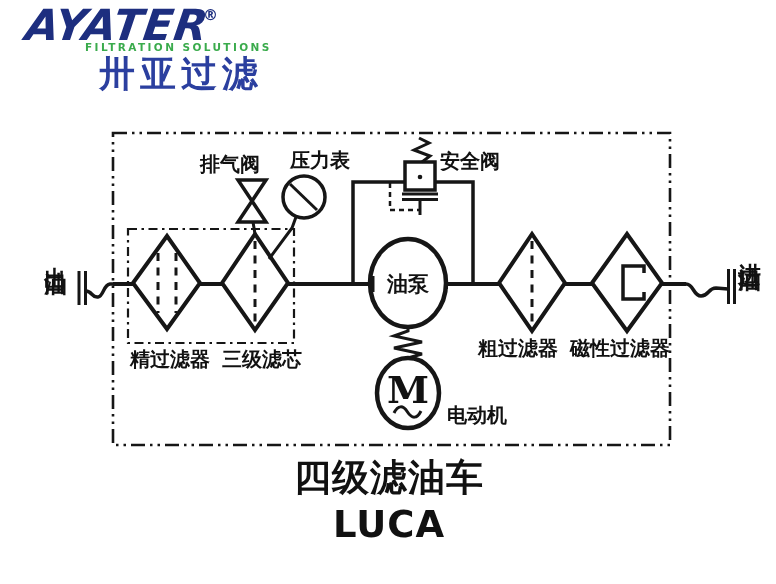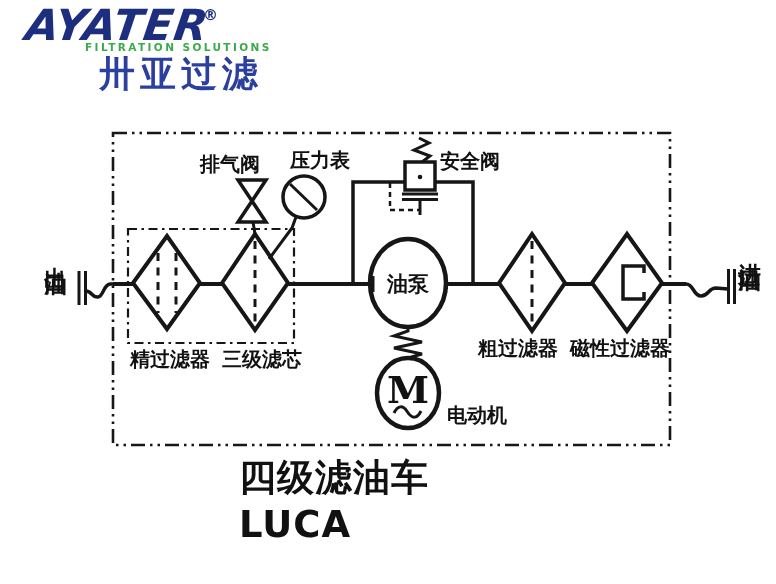--- a/index.html
+++ b/index.html
@@ -18,21 +18,21 @@
   .brand-cn{left:56px;top:54px;font-size:36px;font-weight:900;letter-spacing:5px;line-height:1.1;margin-left:43px;}
   
   .vport{
     writing-mode:vertical-rl;text-orientation:upright;
     font-size:23px;font-weight:700;color:#111;letter-spacing:5px;line-height:1;
   }
   .outlet{left:44px;top:248px;}
   .inlet{left:738px;top:244px;}
   
   .diagram-title{
-    left:239px;top:453px;width:300px;
+    left:239px;top:453px;width:300px;text-align:center;
     font-size:37px;font-weight:700;color:#111;letter-spacing:1px;
   }
   svg{position:absolute;left:0;top:0;}
   svg text{font-family:"DejaVu Sans","Liberation Sans",sans-serif;font-weight:700;fill:#111;}
   svg .lbl{font-size:20px;}
   svg .lbl-sm{font-size:20px;}
   .motor-m{font-family:"DejaVu Serif","Liberation Serif",serif;font-size:38px;font-weight:700;}
 </style>
 </head>
 <body>

